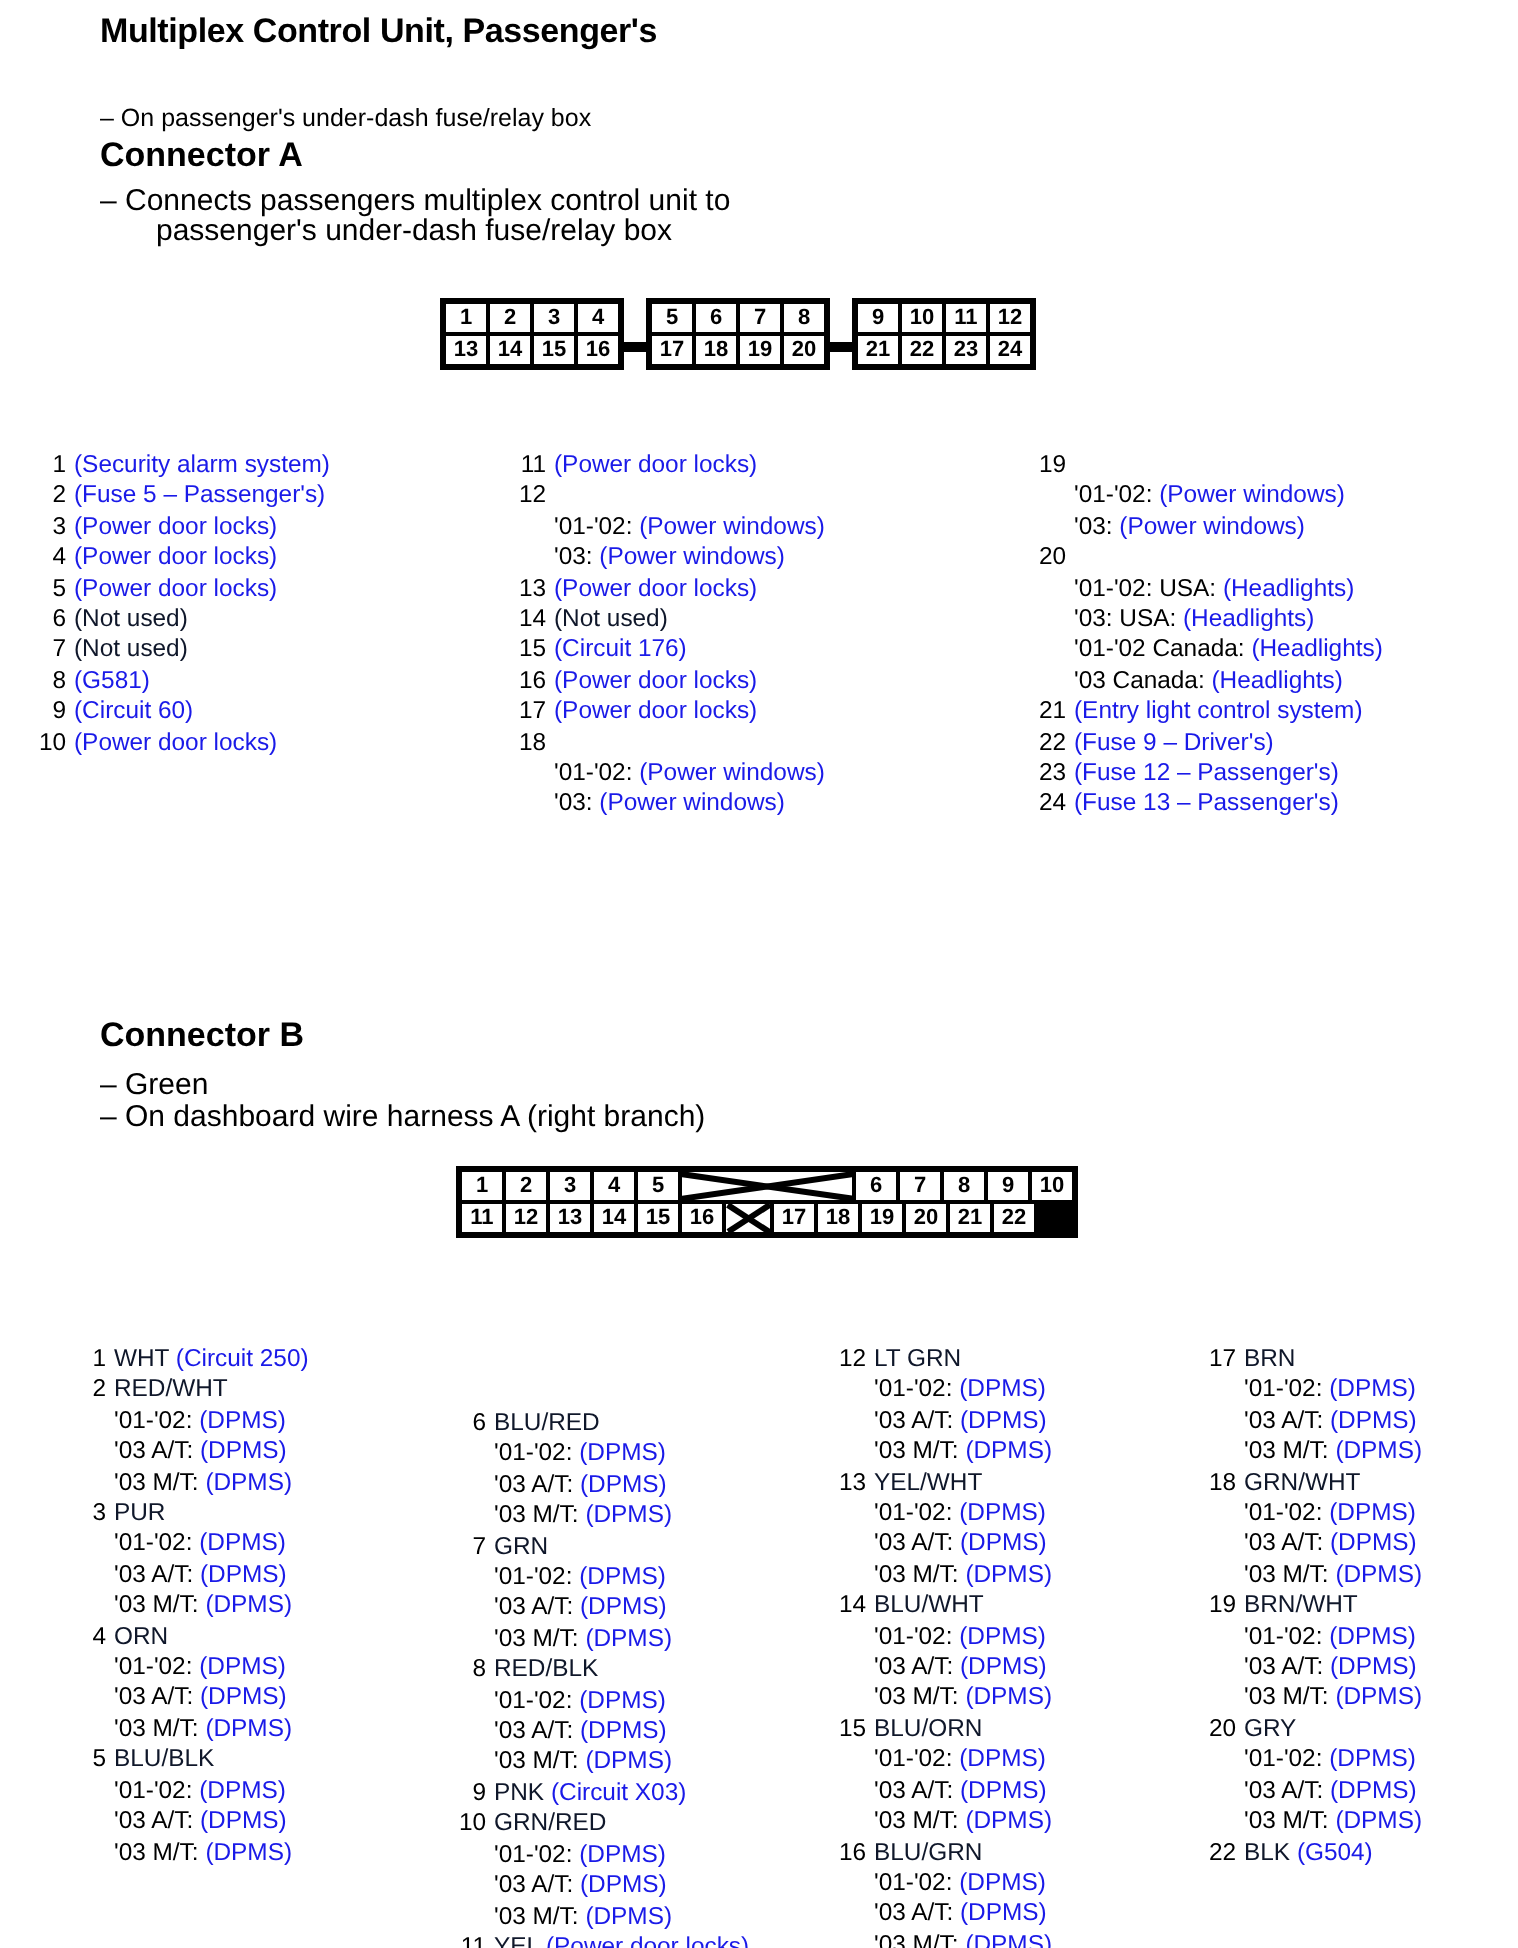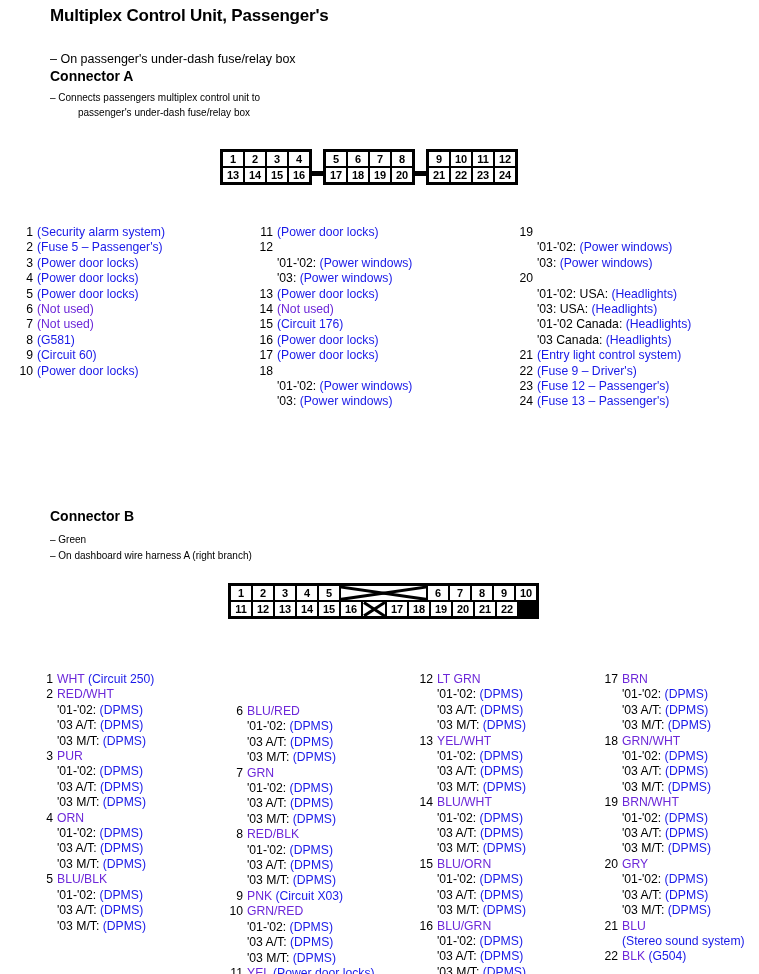--- a/index.html
+++ b/index.html
@@ -31,31 +31,31 @@
     left: 50px;
     top: 34px;
     font-size: 12.5px;
     white-space: nowrap;
     margin-top: 18px;
   }
 
   .conn-title {
     position: absolute;
     left: 50px;
-    font-size: 14px;
+    font-size: 17px;
     font-weight: bold;
     white-space: nowrap;
   }
   #connA-title { top: 68px; }
   #connB-title { top: 508px; }
 
   .conn-sub {
     position: absolute;
     left: 50px;
-    font-size: 10px;
+    font-size: 15px;
     white-space: nowrap;
   }
   #connA-sub1 { top: 92px; }
   #connA-sub2 { top: 107px; left: 78px; text-align: center; }
   #connB-sub1 { top: 534px; }
   #connB-sub2 { top: 550px; }
 
   
   .diagram {
     position: absolute;
@@ -167,21 +167,21 @@
     display: block;
     white-space: nowrap;
   }
   .pin-num {
     display: inline-block;
     width: 17px;
     text-align: right;
     margin-right: 4px;
     color: #000;
   }
-  .pin-label { color: #6d28d9; text-align: right; }
+  .pin-label { color: #0f172a; text-align: right; }
   .blue { color: #1a1ae8; }
   .pin-variant {
     display: block;
     margin-left: 21px;
     white-space: nowrap;
     color: #000;
   }
 
   
   #a-col1 { left: 16px; top: 225px; }
@@ -493,19 +493,15 @@
       <div class="pin-variant"><span>'03 A/T: </span><span class="blue">(DPMS)</span></div>
       <div class="pin-variant"><span>'03 M/T: </span><span class="blue">(DPMS)</span></div>
     </div>
     <div class="pin-entry">
       <div class="pin-head"><span class="pin-num">20</span><span class="pin-label">GRY</span></div>
       <div class="pin-variant"><span>'01-'02: </span><span class="blue">(DPMS)</span></div>
       <div class="pin-variant"><span>'03 A/T: </span><span class="blue">(DPMS)</span></div>
       <div class="pin-variant"><span>'03 M/T: </span><span class="blue">(DPMS)</span></div>
     </div>
     <div class="pin-entry">
-      <div class="pin-head"><span class="pin-num">21</span><span class="pin-label">BLU</span></div>
-      <div class="pin-variant"><span class="blue">(Stereo sound system)</span></div>
-    </div>
-    <div class="pin-entry">
       <div class="pin-head"><span class="pin-num">22</span><span class="pin-label">BLK </span><span class="blue">(G504)</span></div>
     </div>
   </div>
 
 </body></html>

